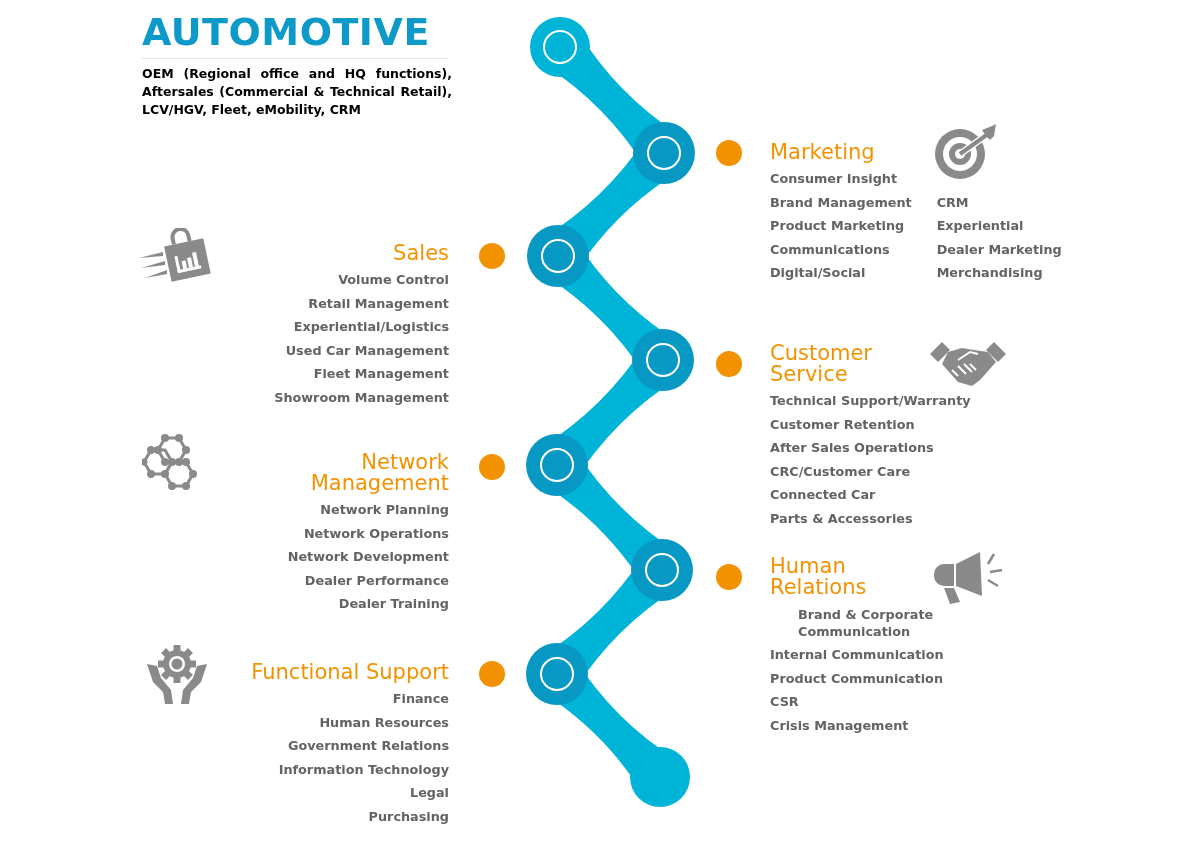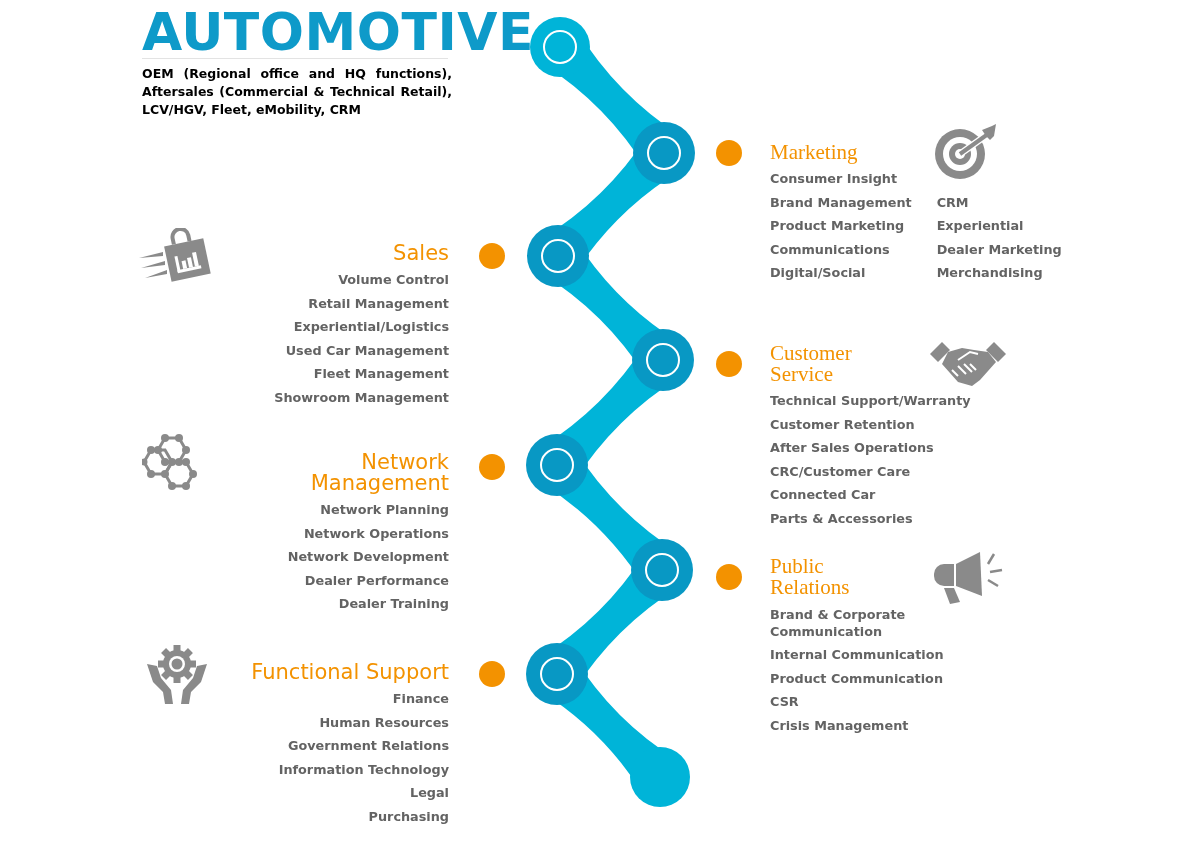--- a/index.html
+++ b/index.html
@@ -1,31 +1,31 @@
 <!DOCTYPE html>
 <html><head>
 <meta charset="utf-8">
 <style>
   html, body { margin:0; padding:0; background:#ffffff; }
   body { width:1191px; height:842px; position:relative; overflow:hidden;
          font-family:"DejaVu Sans", sans-serif; }
-  .title { position:absolute; left:142px; top:8px; font-size:52px; font-weight:bold;
+  .title { position:absolute; left:142px; top:8px; font-size:38px; font-weight:bold;
            color:#0e9ac9; letter-spacing:0.5px; line-height:48px; margin:0; }
   .title-rule { position:absolute; left:142px; top:58px; width:306px; height:1px; background:#e3e3e3; }
   .subtitle { position:absolute; left:142px; top:65px; width:310px; font-size:12.5px; font-weight:bold;
               color:#000000; line-height:18px; text-align:justify; text-align-last:left; }
   svg.spine { position:absolute; left:0; top:0; }
   .section { position:absolute; }
   .section h2 { margin:0; font-family:"DejaVu Sans", sans-serif; font-weight:normal; font-size:21px;
                 line-height:21px; color:#f39200; }
   .section ul { list-style:none; margin:0; padding:0; }
   .section li { font-size:12.8px; font-weight:bold; color:#636363; line-height:23.6px; white-space:nowrap; }
   .left { text-align:right; }
   .left h2 { margin-bottom:4px; }
-  .right h2 { margin-bottom:4px;font-family:Liberation Serif, serif; }
+  .right h2 { margin-bottom:4px; }
   .cols { display:flex; gap:25px; }
   .icon { position:absolute; }
 </style>
 </head>
 <body>
 
 <h1 class="title">AUTOMOTIVE</h1>
 <div class="title-rule"></div>
 <div class="subtitle">OEM (Regional office and HQ functions), Aftersales (Commercial &amp; Technical Retail), LCV/HGV, Fleet, eMobility, CRM</div>
 
@@ -196,25 +196,25 @@
       <circle cx="30" cy="28" r="4"></circle>
     <circle cx="44" cy="28" r="4"></circle>
       <circle cx="51" cy="40" r="4"></circle>
       <circle cx="44" cy="52" r="4"></circle>
     <circle cx="30" cy="52" r="4"></circle>
   </g>
 </svg>
 
 <div class="section right" style="left:770px; top:556px;">
   <h2>
-    <span>Public</span><br>
+    <span>Human</span><br>
     <span>Relations</span>
   </h2>
   <ul>
-    <li style="line-height:17px; padding-top:4px; padding-bottom:3px;">
+    <li style="line-height:17px; padding-top:4px; padding-bottom:3px;margin-left:28px;">
       <span>Brand &amp; Corporate</span><br>
       <span>Communication</span>
     </li>
     <li>Internal Communication</li>
     <li>Product Communication</li>
     <li>CSR</li>
     <li>Crisis Management</li>
   </ul>
 </div>
 <svg class="icon" style="left:930px; top:550px;" width="76" height="56" viewBox="0 0 76 56">

